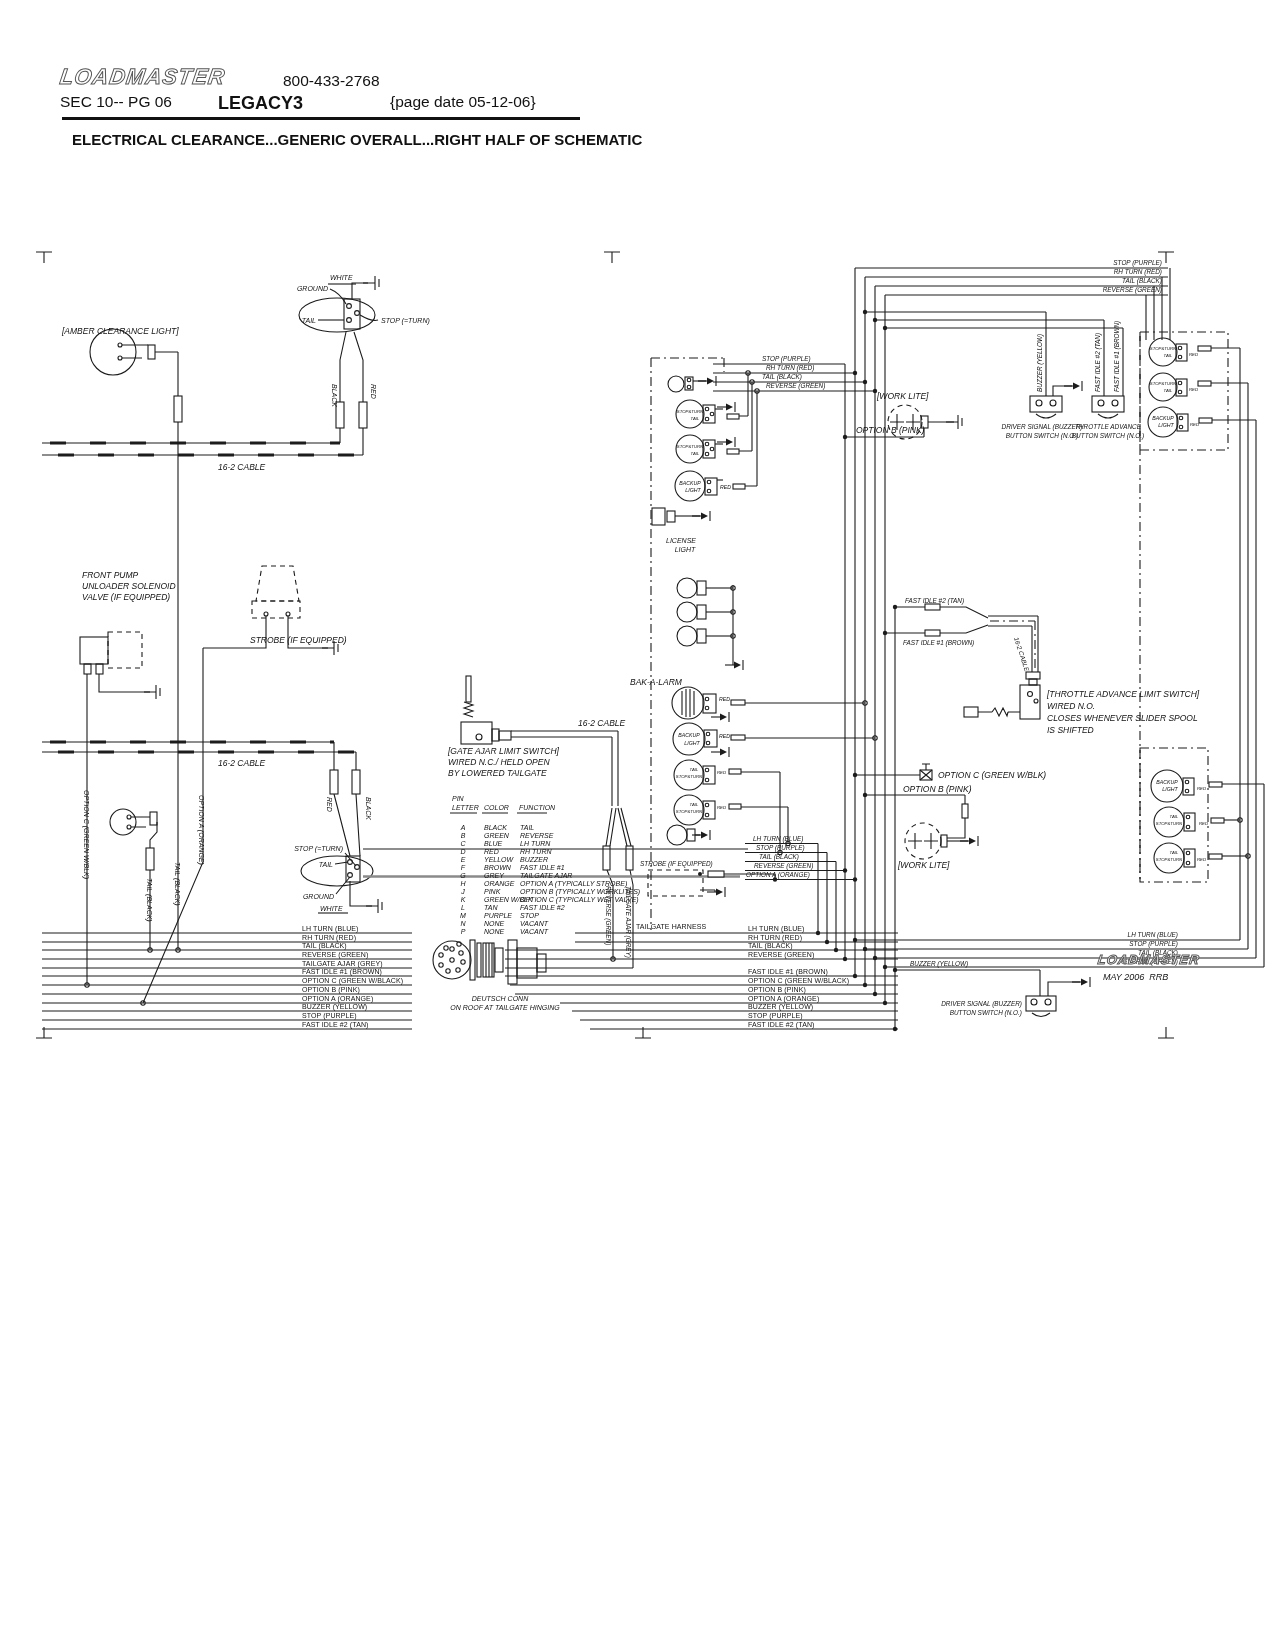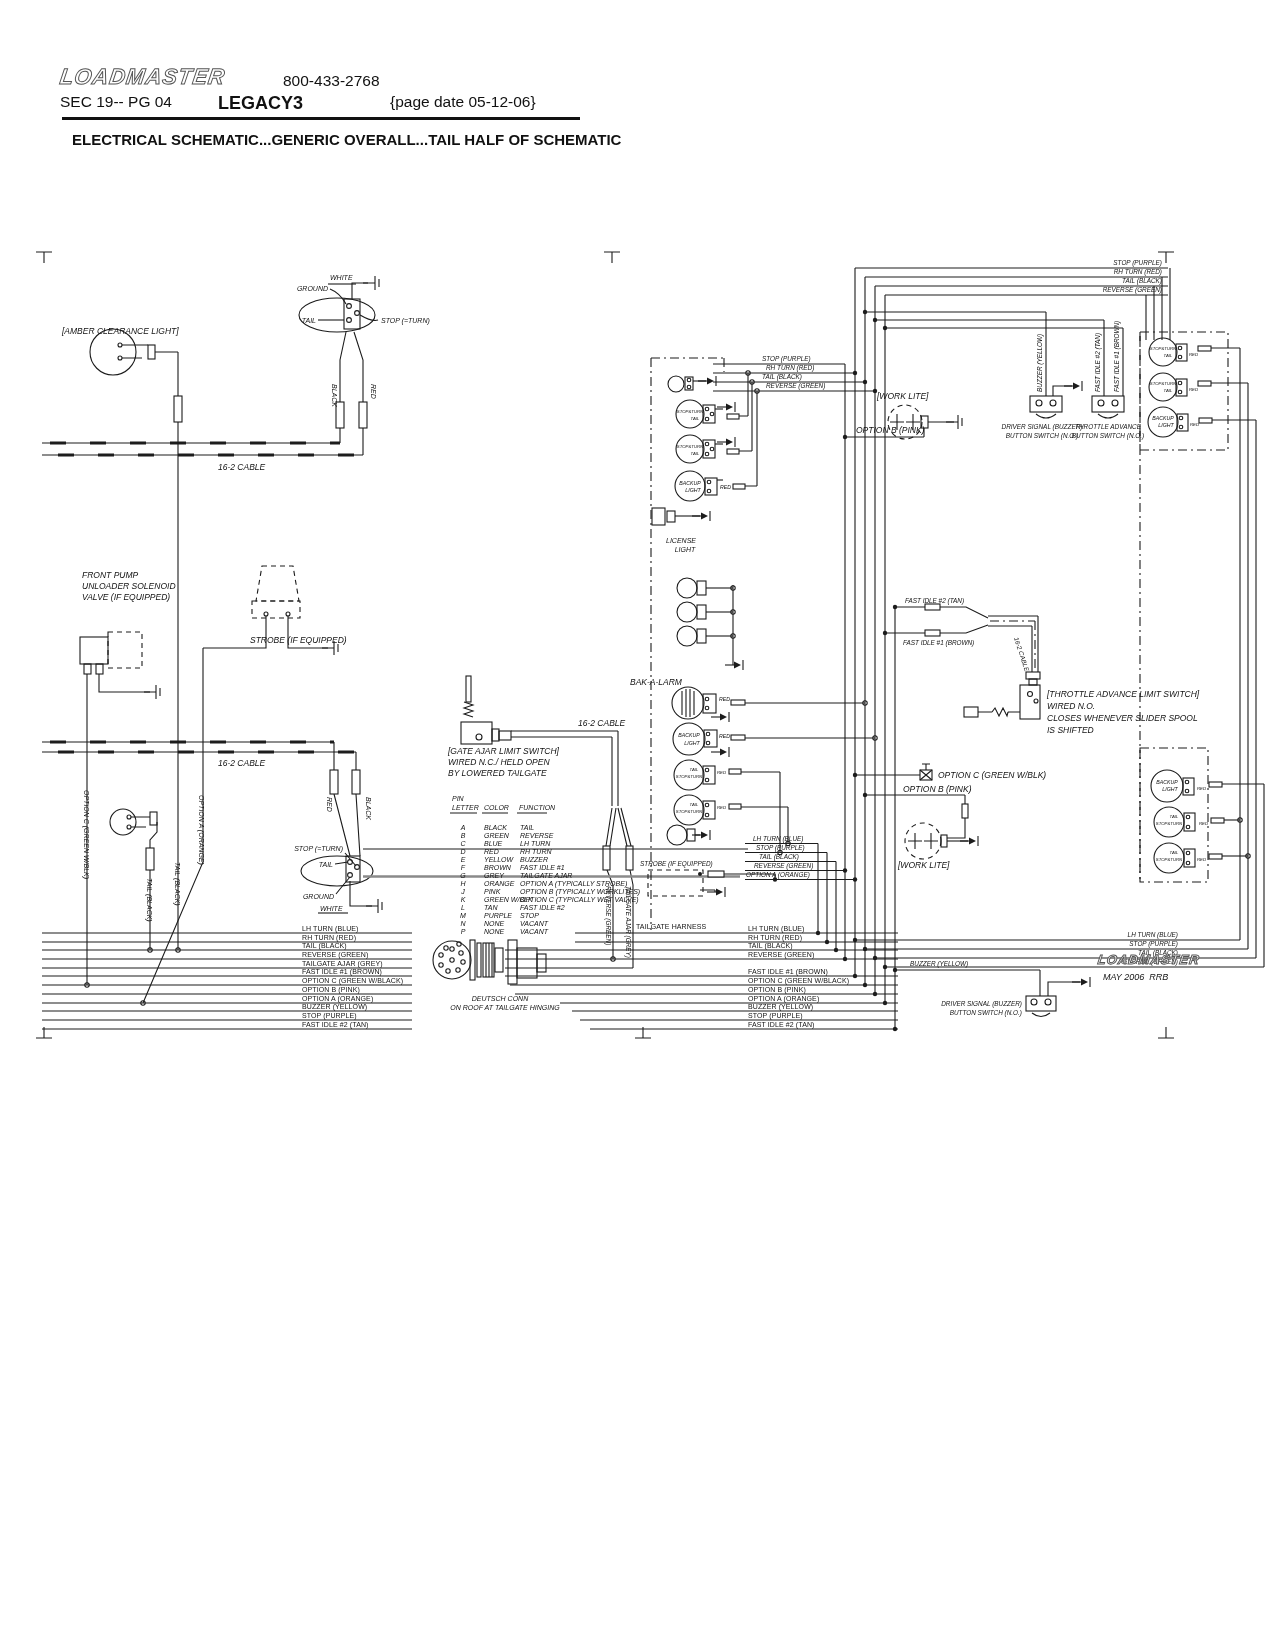--- a/index.html
+++ b/index.html
@@ -24,25 +24,25 @@
   .cab{stroke:#1c1c1c;stroke-width:3px;stroke-dasharray:16 24;fill:none;}
   .gy{stroke:#8a8a8a;stroke-width:2.4px;}
 </style>
 </head>
 <body>
 
 <div id="page">
 
   <div class="abs logo" style="left:60px;top:64px;font-size:22px;">LOADMASTER</div>
   <div class="abs" style="left:283px;top:72px;font-size:15.5px;">800-433-2768</div>
-  <div class="abs" style="left:60px;top:93px;font-size:15.5px;">SEC 19-- PG 04</div>
+  <div class="abs" style="left:60px;top:93px;font-size:15.5px;">SEC 10-- PG 06</div>
   <div class="abs" style="left:218px;top:93px;font-size:18px;font-weight:bold;">LEGACY3</div>
   <div class="abs" style="left:390px;top:93px;font-size:15.5px;">{page date 05-12-06}</div>
   <div class="abs hrule" style="left:62px;top:117px;width:518px;height:3px;"></div>
-  <div class="abs" style="left:72px;top:131px;font-size:15px;font-weight:bold;">ELECTRICAL SCHEMATIC...GENERIC OVERALL...TAIL HALF OF SCHEMATIC</div>
+  <div class="abs" style="left:72px;top:131px;font-size:15px;font-weight:bold;">ELECTRICAL CLEARANCE...GENERIC OVERALL...RIGHT HALF OF SCHEMATIC</div>
 
   <svg width="1275" height="1650" viewBox="0 0 1275 1650">
     <defs>
       <g id="gnd">
           <path class="s" d="M-12,0 H0 M0,-7 V7 M4,-4 V4"></path>
         </g>
       <g id="agnd">
           <path class="s" d="M-12,0 H-3"></path>
           <polygon class="f" points="-3,-3.5 -3,3.5 4,0"></polygon>
           <path class="s" d="M6,-5 V5"></path>

